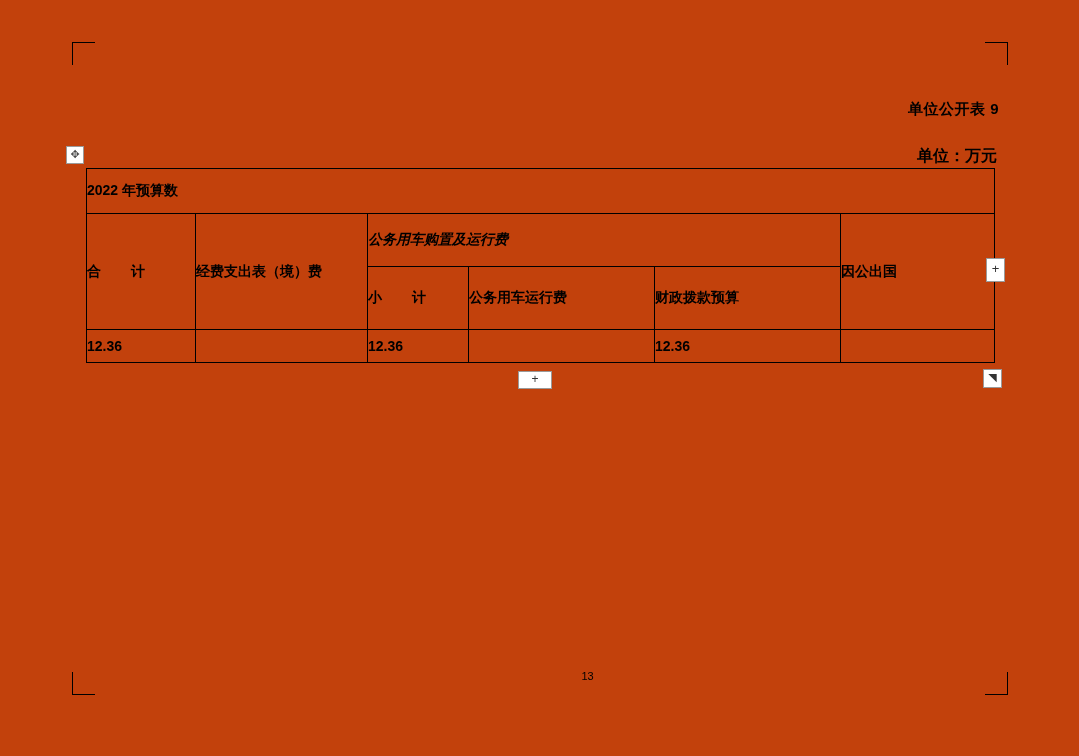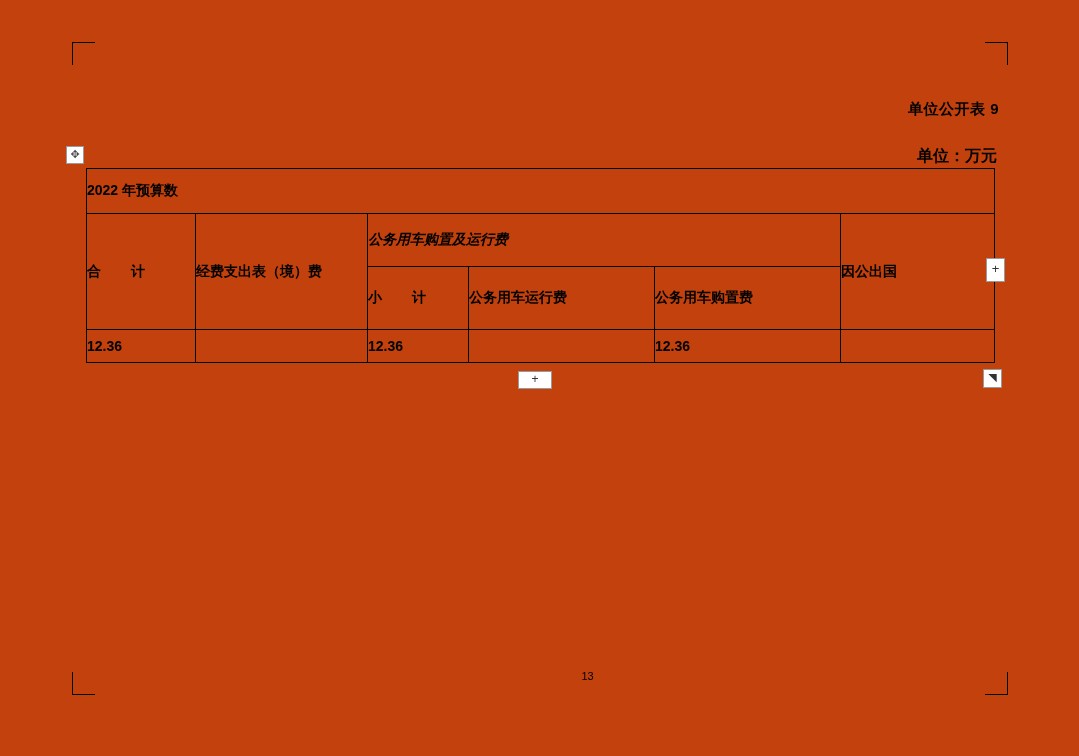--- a/index.html
+++ b/index.html
@@ -186,21 +186,21 @@
       </tr>
       <tr>
         <td class="r-tall sp" rowspan="2">合　计</td>
         <td class="r-tall" rowspan="2">经费支出表（境）费</td>
         <td class="r-head" colspan="3">公务用车购置及运行费</td>
         <td class="r-tall" rowspan="2">因公出国</td>
       </tr>
       <tr>
         <td class="r-head2 sp">小　计</td>
         <td class="r-head2">公务用车运行费</td>
-        <td class="r-head2">公务用车购置费</td>
+        <td class="r-head2">财政拨款预算</td>
       </tr>
       <tr>
         <td class="r-data">12.36</td>
         <td class="r-data"></td>
         <td class="r-data">12.36</td>
         <td class="r-data"></td>
         <td class="r-data">12.36</td>
         <td class="r-data"></td>
       </tr>
     </tbody>

